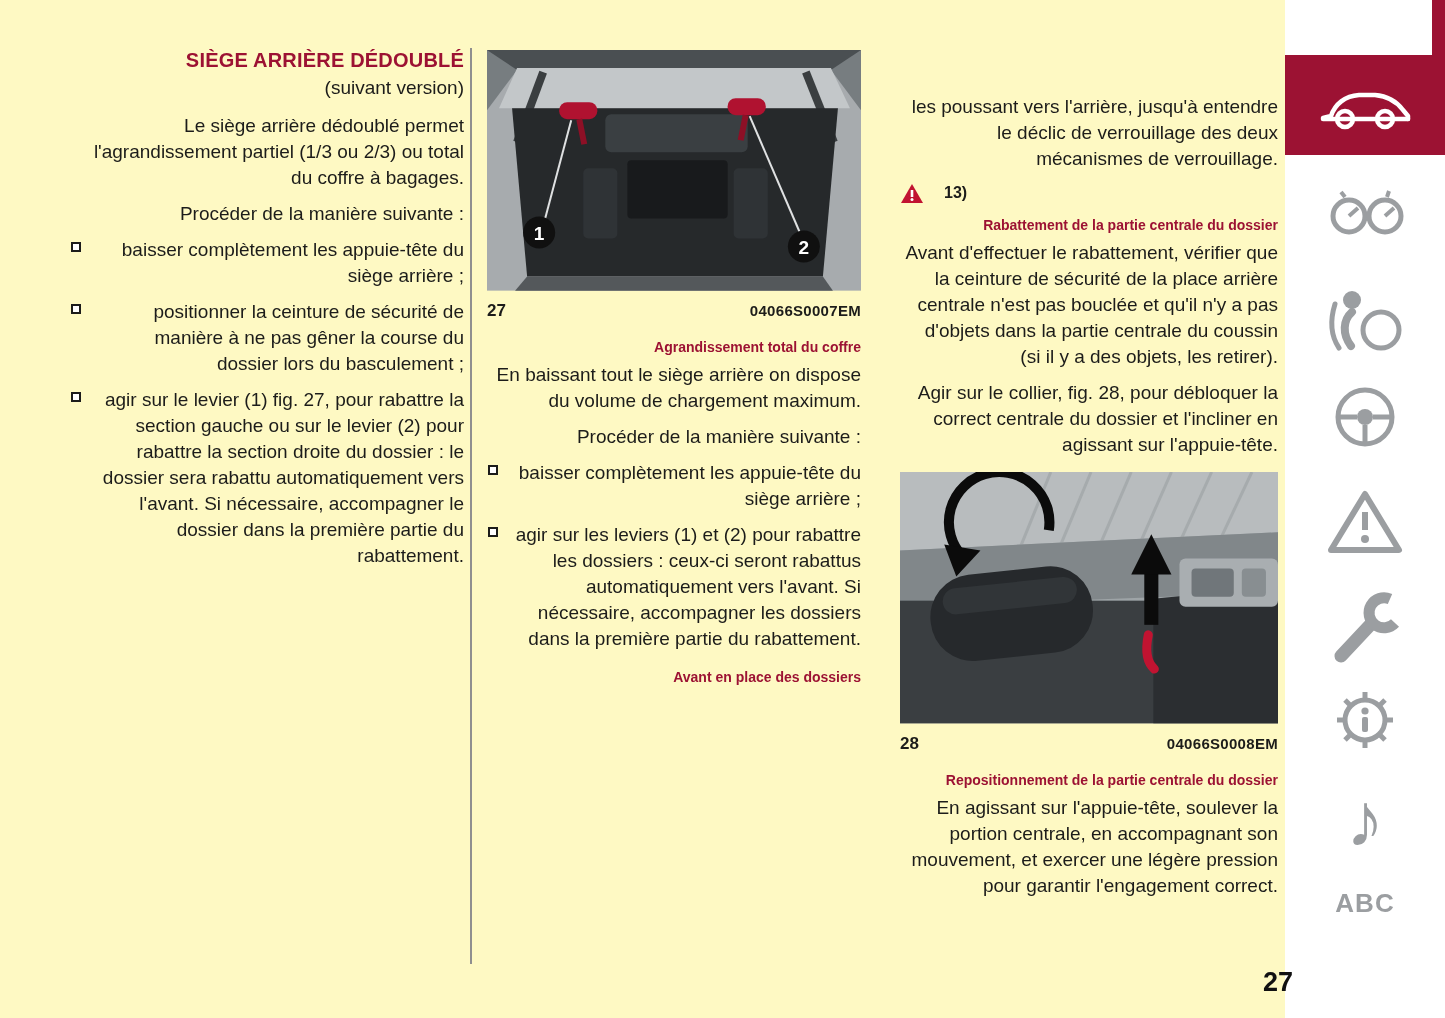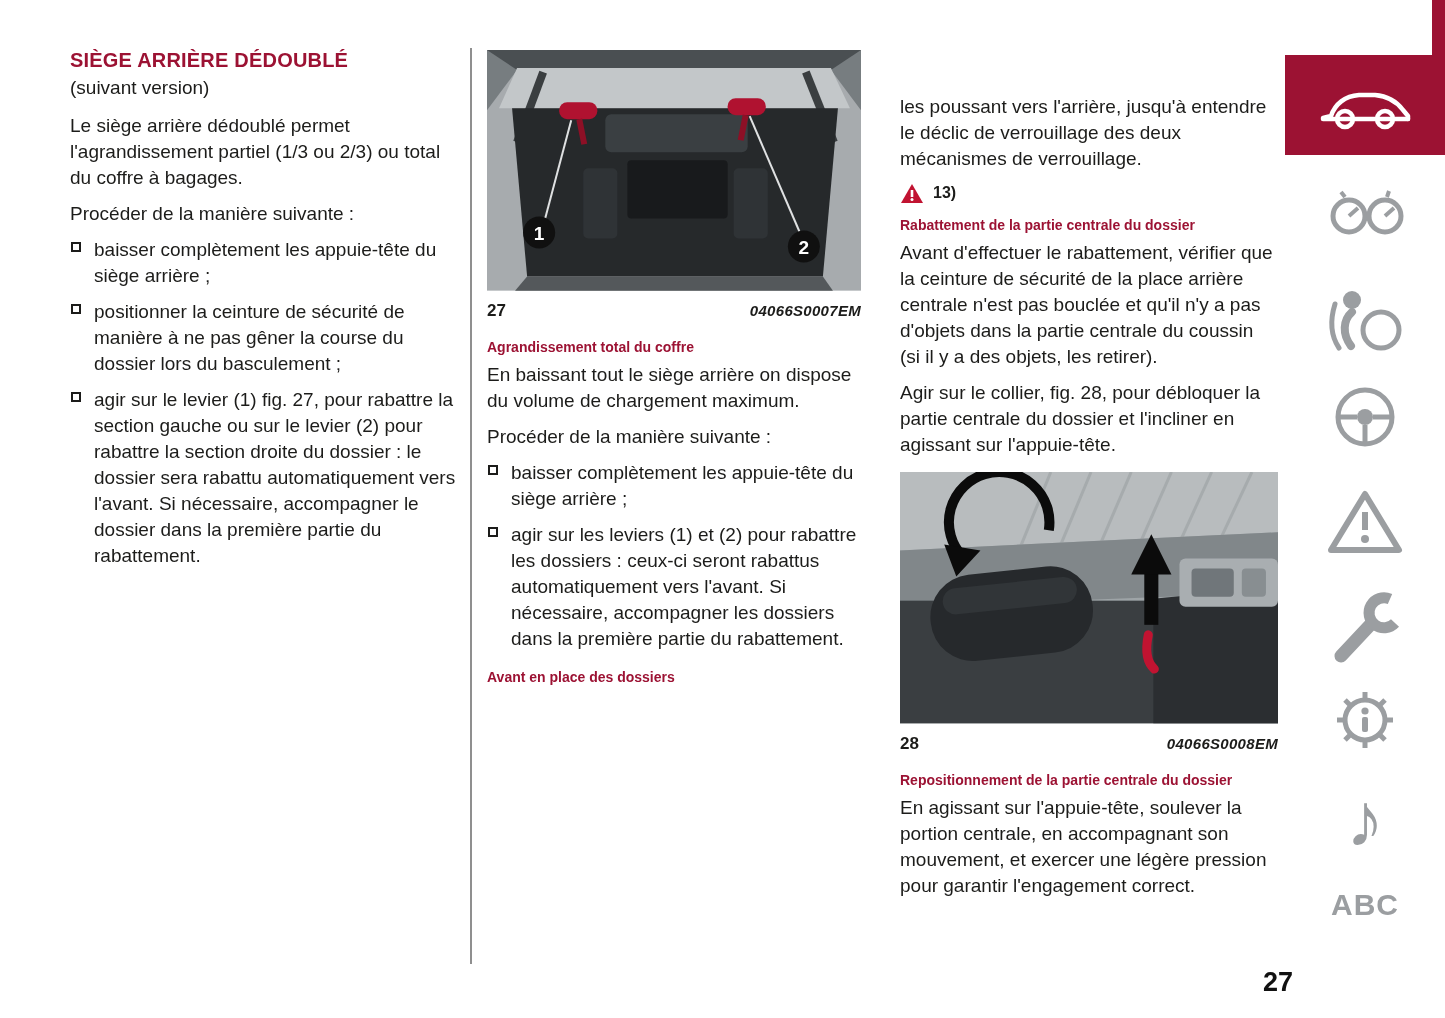--- a/index.html
+++ b/index.html
@@ -3,49 +3,49 @@
 <meta charset="utf-8">
 <style>
   :root{
     --accent:#9c1233;
     --ink:#1c1c1a;
     --icon-gray:#9b9ea1;
   }
   *{box-sizing:border-box;margin:0;padding:0;}
   html,body{background:#e8e8e8;}
   .page{
-    position:relative;width:1445px;height:1018px;background:#ffffff;
+    position:relative;width:1445px;height:1018px;background:#fef9c3;
     font-family:"Liberation Sans",sans-serif;color:var(--ink);
-    overflow:hidden;margin:0 auto;
+    overflow:hidden;margin:0 auto;text-align:right;
   }
   .col{position:absolute;font-size:19px;line-height:1.37;}
   .col-left{left:70px;top:48px;width:394px;}
   .col-mid{left:487px;top:50px;width:374px;}
   .col-right{left:900px;top:48px;width:378px;margin-top:46px;}
   .vrule{position:absolute;left:470px;top:48px;width:2px;height:916px;background:#8f8f8f;}
   h1{font-size:20px;line-height:1.25;color:var(--accent);font-weight:bold;margin-bottom:2px;letter-spacing:.2px;}
   .version{margin-bottom:12px;}
   h2{font-size:14px;line-height:1.3;color:var(--accent);font-weight:bold;margin:16px 0 6px;}
   p{margin:0 0 10px;}
   .bullet{position:relative;padding-left:24px;margin:0 0 10px;}
   .bullet-sq{position:absolute;left:1px;top:5px;width:10px;height:10px;border:2px solid var(--ink);background:#fff;}
   figure{margin:0;}
   .figimg{display:block;width:100%;height:auto;}
   .figcap{display:flex;justify-content:space-between;align-items:baseline;margin-top:8px;}
   .fignum{font-weight:bold;font-size:17px;}
-  .figcode{font-weight:bold;font-size:15px;letter-spacing:.3px;font-style:italic;}
-  .warn-row{display:flex;align-items:center;gap:9px;margin:4px 0 12px;}
+  .figcode{font-weight:bold;font-size:15px;letter-spacing:.3px;}
+  .warn-row{display:flex;align-items:center;gap:20px;margin:4px 0 12px;}
   .warn-ref{font-weight:bold;font-size:16px;}
   
   .sidebar{position:absolute;right:0;top:0;width:160px;height:1018px;background:#fff;}
   .edge-strip{position:absolute;right:0;top:0;width:13px;height:155px;background:var(--accent);}
   .tab-active{position:absolute;right:0;top:55px;width:160px;height:100px;background:var(--accent);
     display:flex;align-items:center;justify-content:center;}
   .side-ic{position:absolute;left:0;width:160px;display:flex;justify-content:center;}
-  .abc{font-weight:bold;font-size:30px;color:var(--icon-gray);letter-spacing:1px;font-family:"Liberation Sans",sans-serif;}
+  .abc{font-weight:bold;font-size:26px;color:var(--icon-gray);letter-spacing:1px;font-family:"Liberation Sans",sans-serif;}
   .note-glyph{font-size:76px;color:var(--icon-gray);line-height:1;}
   .page-num{position:absolute;right:152px;bottom:20px;font-size:27px;font-weight:bold;color:#111;}
 </style>
 </head>
 <body>
 
 <div class="page">
 
   <div class="col col-left">
     <h1>SIÈGE ARRIÈRE DÉDOUBLÉ</h1>
@@ -126,21 +126,21 @@
       <svg width="24" height="21" viewBox="0 0 24 21" aria-hidden="true">
         <polygon points="12,1 23,20 1,20" fill="#c11331"></polygon>
         <rect x="10.7" y="7" width="2.6" height="7" fill="#ffffff"></rect>
         <circle cx="12" cy="16.6" r="1.5" fill="#ffffff"></circle>
       </svg>
       <span class="warn-ref">13)</span>
     </div>
 
     <h2 style="margin-top:2px">Rabattement de la partie centrale du dossier</h2>
     <p>Avant d'effectuer le rabattement, vérifier que la ceinture de sécurité de la place arrière centrale n'est pas bouclée et qu'il n'y a pas d'objets dans la partie centrale du coussin (si il y a des objets, les retirer).</p>
-    <p style="margin-bottom:14px">Agir sur le collier, fig. 28, pour débloquer la partie centrale du dossier et l'incliner en agissant sur l'appuie-tête.</p>
+    <p style="margin-bottom:14px">Agir sur le collier, fig. 28, pour débloquer la correct centrale du dossier et l'incliner en agissant sur l'appuie-tête.</p>
 
     <figure>
       <svg class="figimg" viewBox="0 0 376 250" aria-hidden="true">
         <rect width="376" height="250" fill="#9ea4a7"></rect>
         <polygon points="0,0 376,0 376,60 0,78" fill="#b8bcbe"></polygon>
         <g stroke="#a6abad" stroke-width="3">
           <line x1="150" y1="0" x2="120" y2="74"></line>
           <line x1="190" y1="0" x2="160" y2="72"></line>
           <line x1="230" y1="0" x2="200" y2="70"></line>
           <line x1="270" y1="0" x2="240" y2="68"></line>

